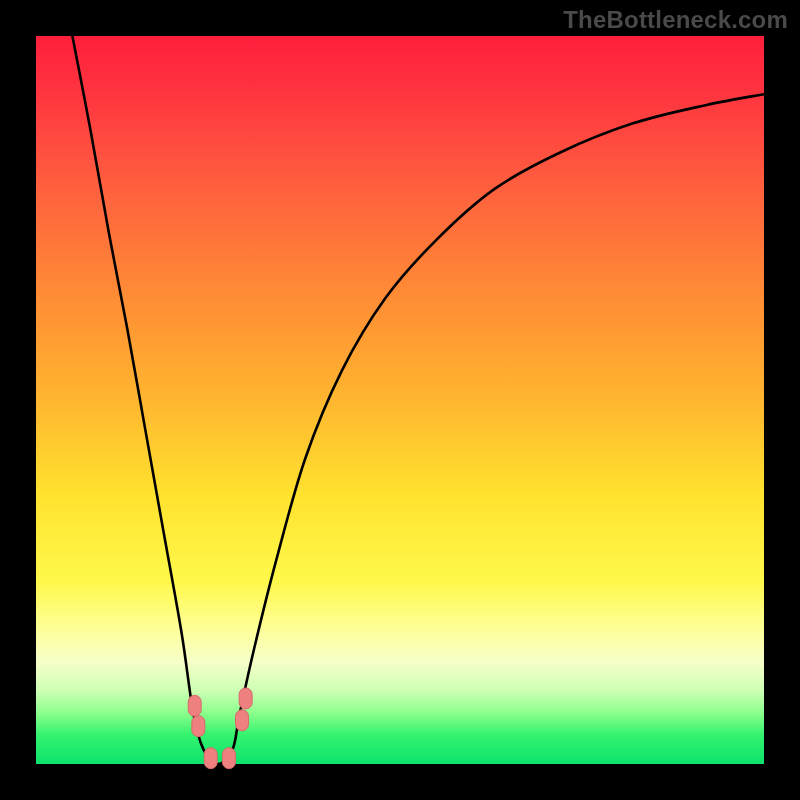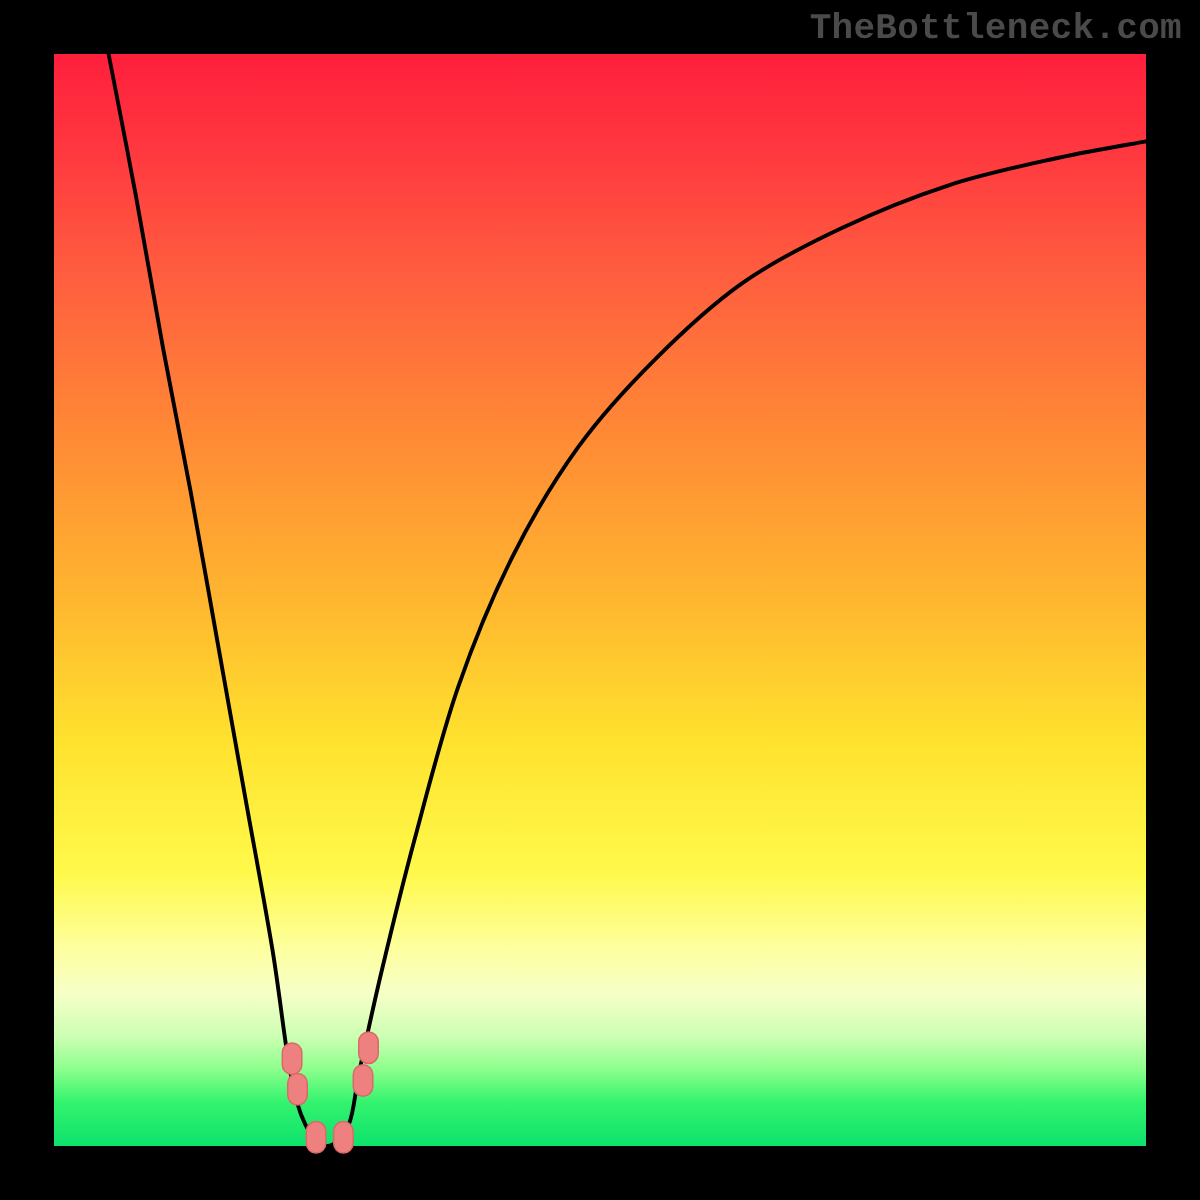--- a/index.html
+++ b/index.html
@@ -38,21 +38,21 @@
       #ccffb3 90%,
       #8bff8c 93%,
       #34f36e 96%,
       #0de26c 100%
     );
   }
   .watermark {
     position: absolute;
     top: 6px;
     right: 12px;
-    font-family: Liberation Mono, monospace;
+    font-family: Liberation Sans, sans-serif;
     font-size: 24px;
     font-weight: 600;
     color: #4a4a4a;
     letter-spacing: 0.2px;
     user-select: none;
   }
   svg.curve {
     position: absolute;
     left: 0;
     top: 0;

